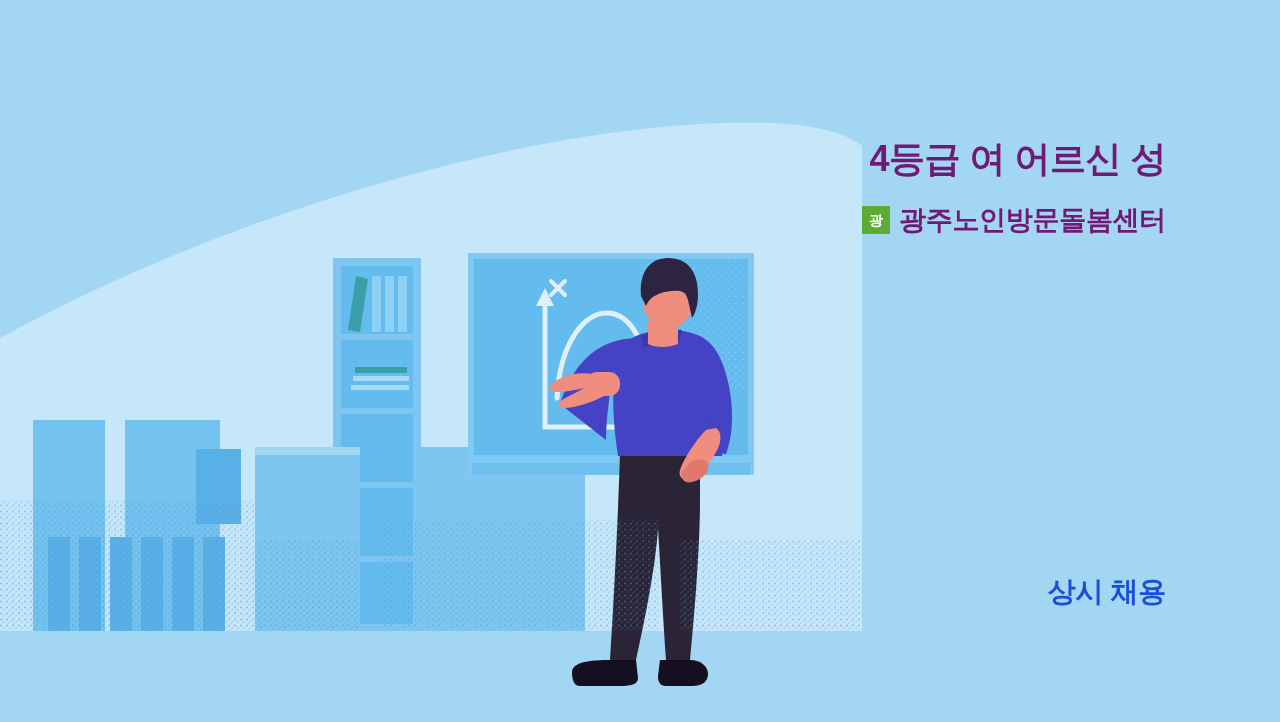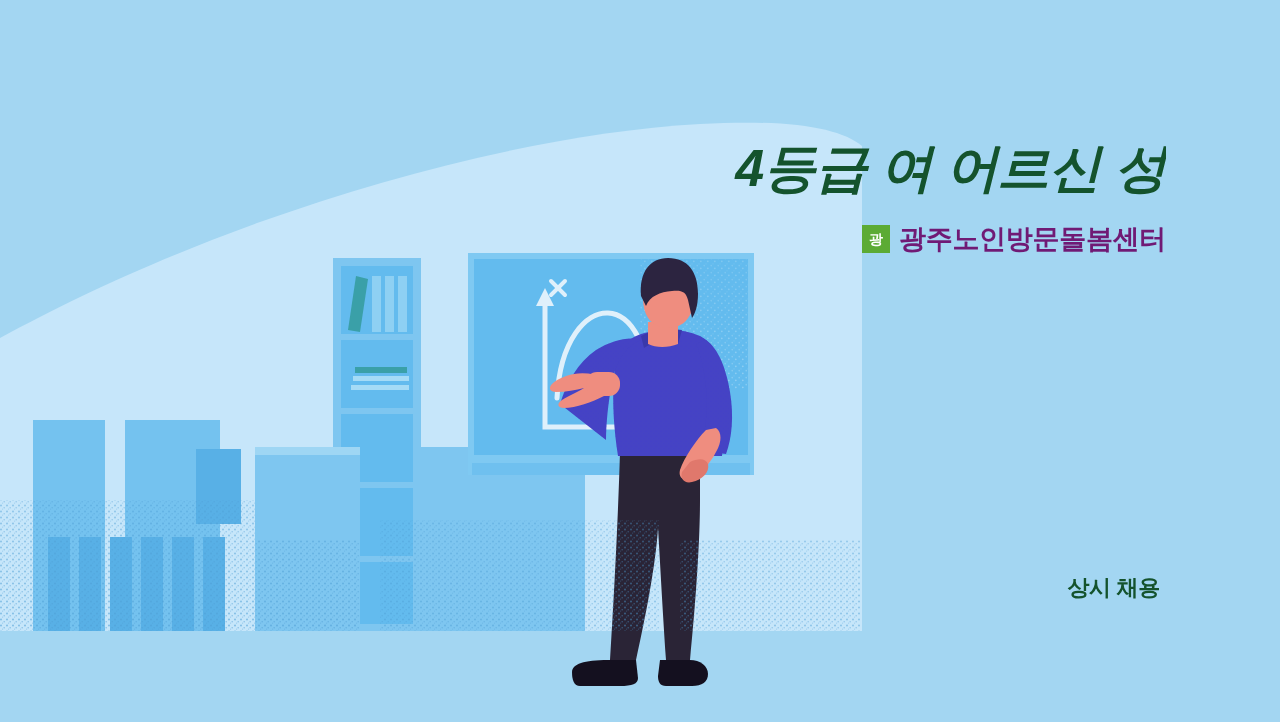--- a/index.html
+++ b/index.html
@@ -27,30 +27,29 @@
   
   .text-wrap{
     position:absolute;
     right:114px;
     top:138px;
     width:1060px;
     text-align:right;
     z-index:40;
   }
   .job-title{
-    font-size:52px;
-    font-weight:bold;
-    color:#14532d;
+    font-size:36px;
+    font-weight:bold;
+    color:#701a75;
     line-height:1.18;
     letter-spacing:-0.5px;
     white-space:nowrap;
     overflow:hidden;
     text-overflow:clip;
     direction:rtl;
-    font-style:italic;
   }
   .company-row{
     display:flex;
     align-items:center;
     justify-content:flex-end;
     gap:9px;
     margin-top:22px;
   }
   .company-badge{
     width:28px; height:28px;
@@ -66,25 +65,25 @@
   }
   .company-name{
     font-size:27px;
     font-weight:bold;
     color:#701a75;
     letter-spacing:-0.3px;
     white-space:nowrap;
   }
   .hiring-period{
     position:absolute;
-    right:120px;
+    right:114px;
     top:573px;
-    font-size:22px;
-    font-weight:bold;
-    color:#14532d;
+    font-size:28px;
+    font-weight:bold;
+    color:#1d4ed8;
     letter-spacing:-0.3px;
     white-space:nowrap;
     z-index:40;
   }
 </style>
 </head>
 <body>
 
 <div id="stage">
 

